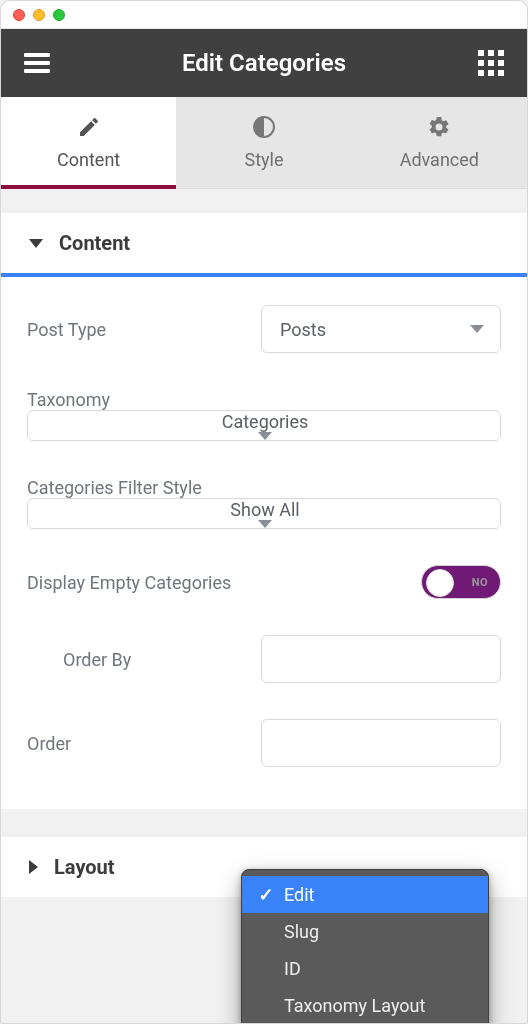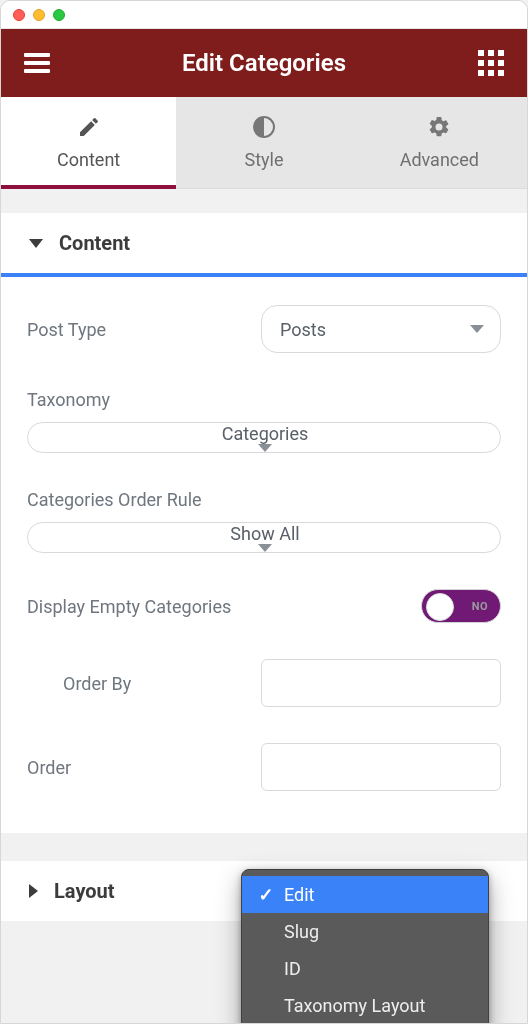--- a/index.html
+++ b/index.html
@@ -4,21 +4,21 @@
 <style>
   * { box-sizing: border-box; margin: 0; padding: 0; font-family: -apple-system, BlinkMacSystemFont, "Segoe UI", Roboto, Helvetica, Arial, sans-serif; }
   html, body { width: 528px; height: 1024px; background: #f1f1f1; }
   .window { width: 528px; height: 1024px; border: 1px solid #d7d7d7; border-radius: 10px 10px 0 0; overflow: hidden; background: #f1f1f1; position: relative; }
   .mac-titlebar { height: 28px; background: #ffffff; display: flex; align-items: center; padding-left: 12px; border-bottom: 1px solid #e8e8e8; }
   .mac-dot { width: 12px; height: 12px; border-radius: 50%; margin-right: 8px; }
   .dot-red { background: #ff5f57; border: 1px solid #e33e32; }
   .dot-yellow { background: #febc2e; border: 1px solid #e0a128; }
   .dot-green { background: #28c840; border: 1px solid #24a732; }
 
-  .header { height: 68px; background: #7f1d1d; display: flex; align-items: center; justify-content: space-between; padding: 0 20px; color: #fff; }
+  .header { height: 68px; background: #404040; display: flex; align-items: center; justify-content: space-between; padding: 0 20px; color: #fff; }
   .header-title { font-size: 24px; font-weight: 600; }
   .icon-wrap { width: 32px; display:flex; align-items:center; justify-content:center; }
   .hamburger, .hamburger::before, .hamburger::after { content:""; display:block; width: 26px; height: 4px; background: #fff; border-radius:1px; }
   .hamburger { position: relative; }
   .hamburger::before { position:absolute; top:-8px; }
   .hamburger::after { position:absolute; top:8px; }
   .grid-icon { display:grid; grid-template-columns: repeat(3,6px); grid-template-rows: repeat(3,6px); gap:4px; }
   .grid-icon span { background:#fff; width:6px; height:6px; }
 
   .tabs { display:flex; background:#e6e6e6; height:92px; border-bottom:1px solid #dcdcdc; }
@@ -32,24 +32,24 @@
 
   .section { background:#ffffff; }
   .section-header { display:flex; align-items:center; gap:16px; padding:18px 28px; font-size:20px; font-weight:700; color:#3c3c3c; cursor:pointer; }
   .section-collapsed .section-header { border-bottom:none; }
   .caret { width:0; height:0; display:inline-block; }
   .caret.down { border-left:7px solid transparent; border-right:7px solid transparent; border-top:9px solid #3c3c3c; }
   .caret.right { border-top:7px solid transparent; border-bottom:7px solid transparent; border-left:9px solid #3c3c3c; }
 
   .section-body { border-top:4px solid #3b82f6; padding: 10px 26px 24px 26px; }
   .row { display:flex; align-items:center; justify-content:space-between; padding:18px 0; color:#6f767e; font-size:18px; }
-  .row.stack { flex-direction:column; align-items:stretch; gap:12px; }
+  .row.stack { flex-direction:column; align-items:stretch; }
   .row-label { color:#6f767e; }
 
-  .select { height:48px; border:1px solid #d9d9d9; border-radius:16px; background:#fff; color:#5a6068; font-size:18px; display:flex; align-items:center; justify-content:space-between; padding:0 16px 0 18px; cursor:pointer; min-width:240px; flex:1; }
+  .select { height:48px; border:1px solid #d9d9d9; border-radius:6px; background:#fff; color:#5a6068; font-size:18px; display:flex; align-items:center; justify-content:space-between; padding:0 16px 0 18px; cursor:pointer; min-width:240px; flex:1; }
   .select.wide { width:100%;flex-direction:column; }
   .select .chev { width:0; height:0; border-left:7px solid transparent; border-right:7px solid transparent; border-top:8px solid #8a8f97; }
 
   .inline-select-wrap { width:240px; }
 
   .toggle { width:80px; height:34px; border-radius:20px; border:1px solid #d4d4d4; background:#701a75; position:relative; display:flex; align-items:center; justify-content:flex-end; padding-right:12px; color:#9a9a9a; font-size:11px; font-weight:700; letter-spacing:0.5px; cursor:pointer; }
   .toggle::before { content:""; position:absolute; left:4px; top:3px; width:26px; height:26px; border-radius:50%; background:#fff; border:1px solid #ddd; }
 
   .row-with-hidden-select { display:flex; align-items:center; justify-content:space-between; padding:18px 0; }
   .hidden-select-slot { width:240px; height:48px; border:1px solid #d9d9d9; border-radius:6px; background:#fff; }
@@ -140,21 +140,21 @@
 
         <div class="row stack">
           <div class="row-label">Taxonomy</div>
           <div class="select wide">
             <span>Categories</span>
             <span class="chev"></span>
           </div>
         </div>
 
         <div class="row stack">
-          <div class="row-label">Categories Order Rule</div>
+          <div class="row-label">Categories Filter Style</div>
           <div class="select wide">
             <span>Show All</span>
             <span class="chev"></span>
           </div>
         </div>
 
         <div class="row">
           <div class="row-label">Display Empty Categories</div>
           <div class="toggle">
             <span>NO</span>

